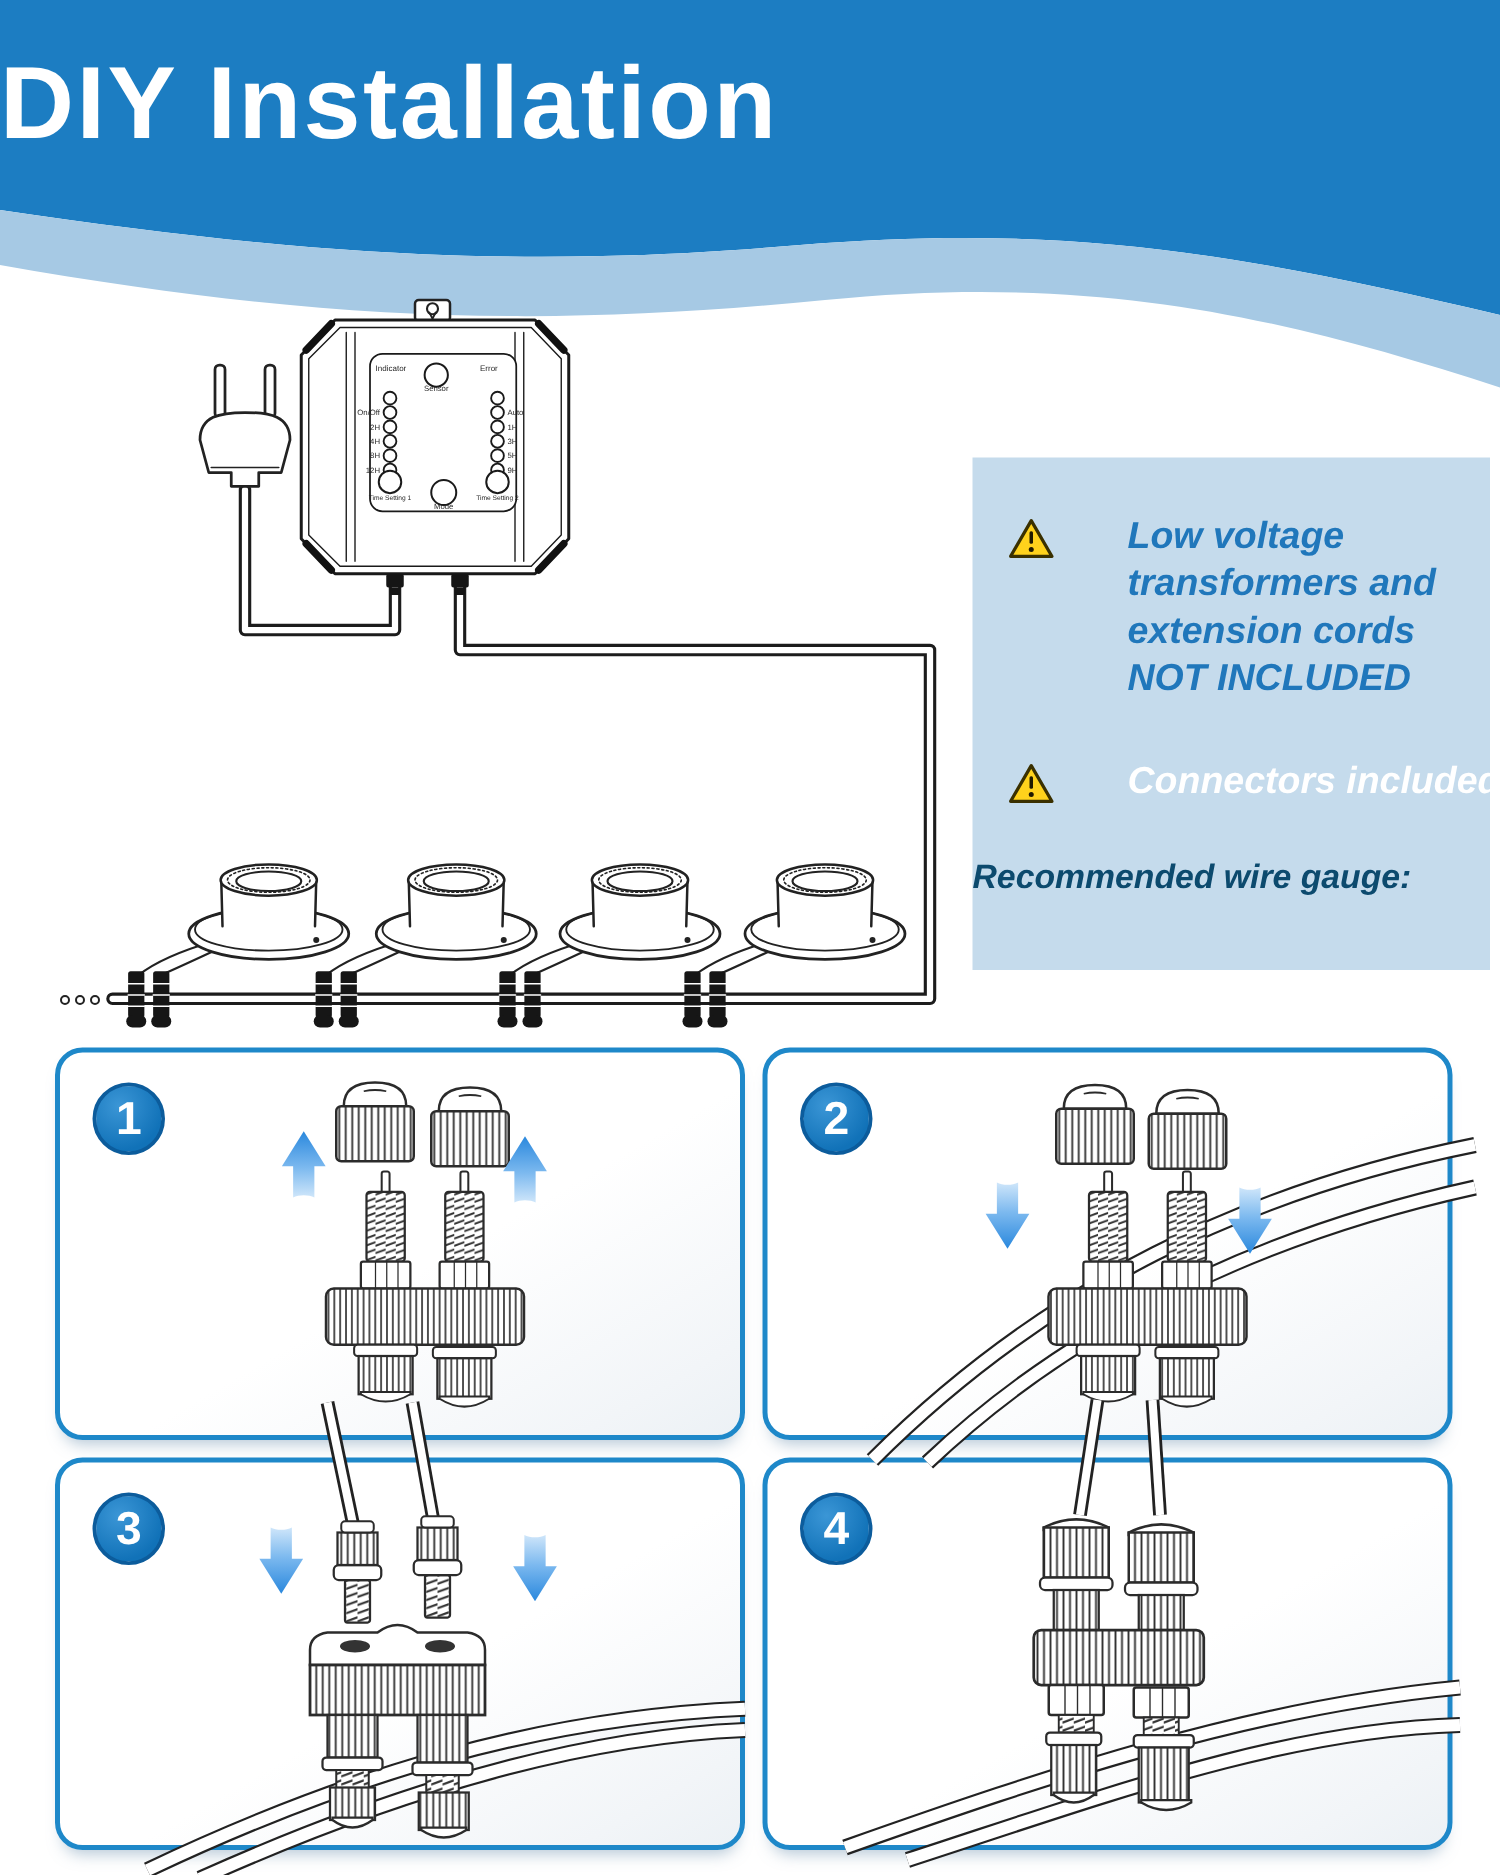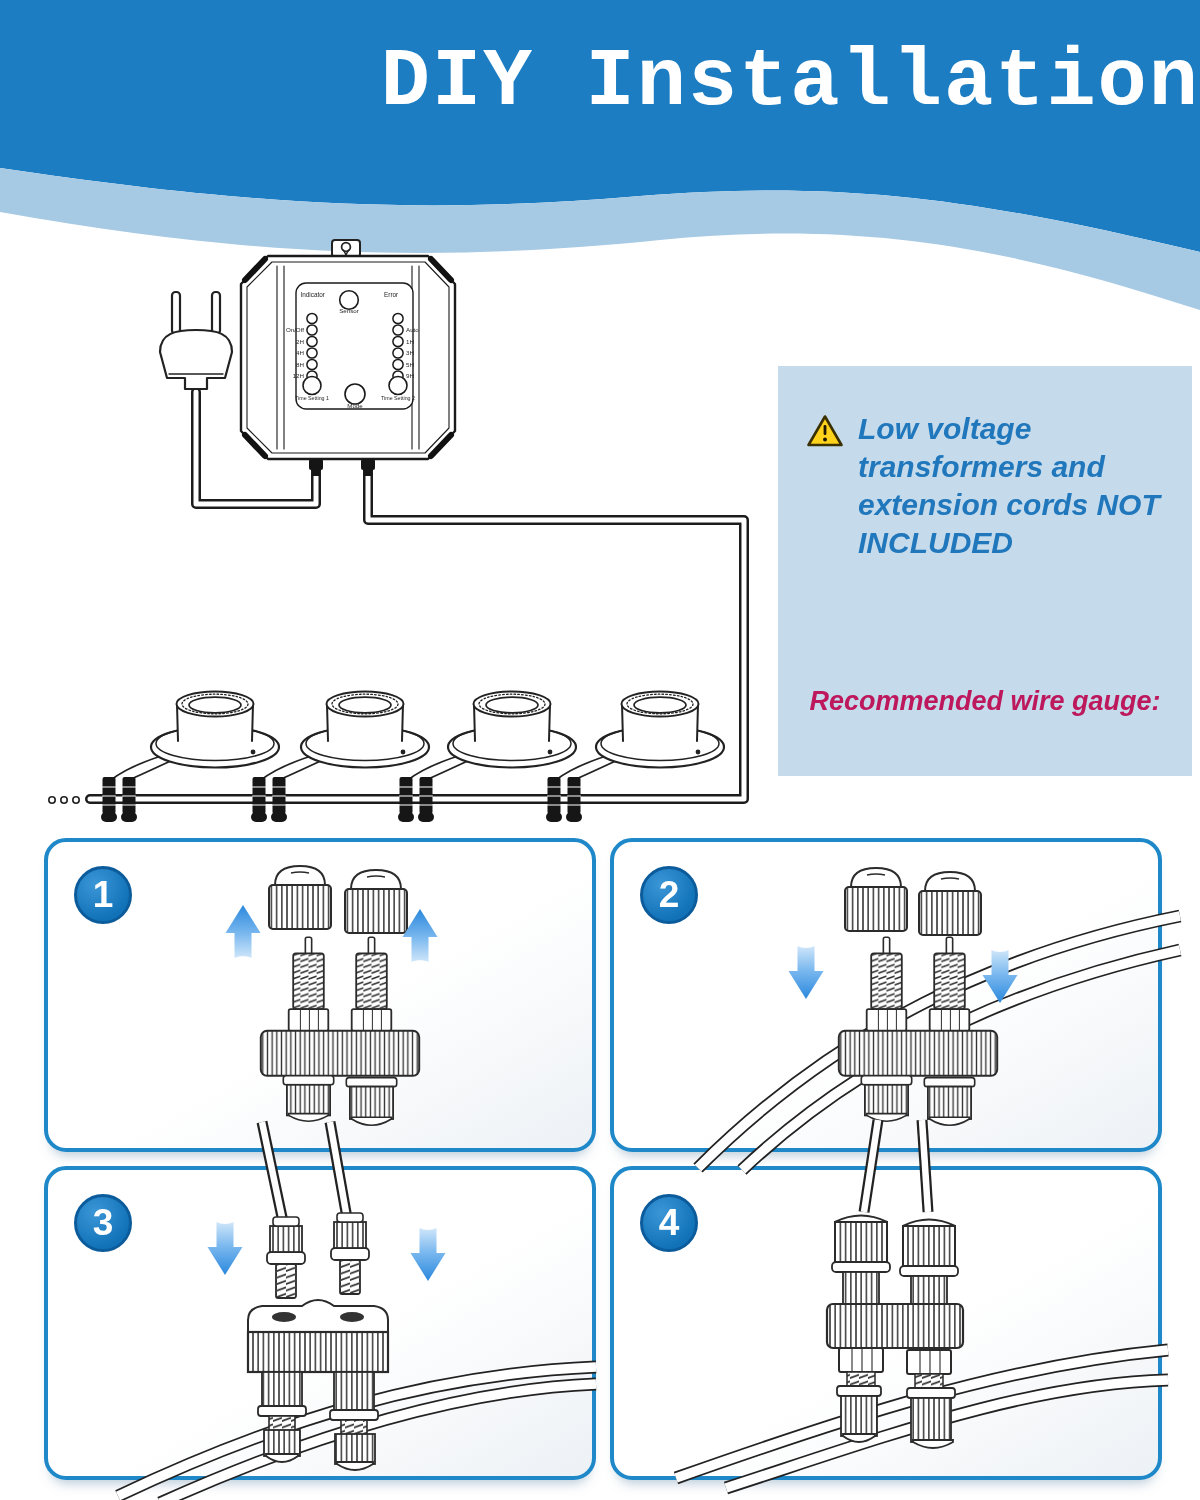--- a/index.html
+++ b/index.html
@@ -1,31 +1,31 @@
 <!DOCTYPE html>
 <html><head>
 <meta charset="utf-8">
 <style>
   html,body{margin:0;padding:0;background:#fff;}
   .page{position:relative;width:1200px;height:1500px;background:#fff;overflow:hidden;
         font-family:"Liberation Sans",sans-serif;}
   
   .hdr-wave{position:absolute;left:0;top:0;width:1200px;height:320px;}
-  .title{position:absolute;left:0;top:36px;width:1200px;text-align:right;
-         font-size:82px;font-weight:bold;color:#ffffff;letter-spacing:2px;z-index:3;font-family:Liberation Mono, monospace;}
+  .title{position:absolute;left:0;top:36px;width:1200px;text-align:left;
+         font-size:82px;font-weight:bold;color:#ffffff;letter-spacing:2px;z-index:3;}
   
   .info{position:absolute;left:778px;top:366px;width:414px;height:410px;background:#c5dbec;z-index:1;}
   .warn-row{position:absolute;display:flex;align-items:flex-start;gap:14px;}
   .warn-icon{flex:0 0 auto;margin-top:4px;}
-  .warn-text{font-style:italic;font-weight:bold;font-size:30px;line-height:38px;color:#2077bb;}
+  .warn-text{font-style:italic;font-weight:bold;font-size:30px;line-height:38px;color:#2077bb;margin-left:44px;}
   .warn-1{left:28px;top:44px;width:356px;}
   .warn-2{left:28px;top:240px;width:380px;}
   .warn-2 .warn-text{color:#ffffff;white-space:nowrap;}
-  .note{position:absolute;left:0;top:318px;width:414px;text-align:center;
-        font-style:italic;font-weight:bold;font-size:27px;line-height:35px;color:#be185d;}
+  .note{position:absolute;left:0;top:318px;width:414px;text-align:left;
+        font-style:italic;font-weight:bold;font-size:27px;line-height:35px;color:#0c4a6e;}
   
   .panel{position:absolute;width:544px;height:306px;border:4px solid #1e88c9;border-radius:22px;
          background:linear-gradient(150deg,#ffffff 55%,#f2f5f8 88%,#ecf1f5 100%);
          box-shadow:0 10px 12px -7px rgba(110,145,175,.5);}
   .p1{left:44px;top:838px;} .p2{left:610px;top:838px;}
   .p3{left:44px;top:1166px;} .p4{left:610px;top:1166px;}
   .badge{position:absolute;left:26px;top:24px;width:58px;height:58px;border-radius:50%;
          background:radial-gradient(circle at 35% 30%,#3b96d6,#1172b8 72%);
          border:3px solid #0c5c9c;color:#fff;font-size:37px;font-weight:bold;
          display:flex;align-items:center;justify-content:center;z-index:6;box-sizing:border-box;}
@@ -46,20 +46,30 @@
   <aside class="info">
     <div class="warn-row warn-1">
       <span class="warn-icon">
         <svg width="38" height="34" viewBox="0 0 38 34">
             <path d="M19,2.5 L35.5,31 H2.5 Z" fill="#ffd21c" stroke="#3a3000" stroke-width="2.6" stroke-linejoin="round"></path>
             <rect x="17.6" y="11" width="2.8" height="10" rx="1.2" fill="#201a00"></rect>
             <circle cx="19" cy="25.5" r="2" fill="#201a00"></circle>
           </svg>
       </span>
       <div class="warn-text">Low voltage transformers and extension cords NOT INCLUDED</div>
+    </div>
+    <div class="warn-row warn-2">
+      <span class="warn-icon">
+        <svg width="38" height="34" viewBox="0 0 38 34">
+            <path d="M19,2.5 L35.5,31 H2.5 Z" fill="#ffd21c" stroke="#3a3000" stroke-width="2.6" stroke-linejoin="round"></path>
+            <rect x="17.6" y="11" width="2.8" height="10" rx="1.2" fill="#201a00"></rect>
+            <circle cx="19" cy="25.5" r="2" fill="#201a00"></circle>
+          </svg>
+      </span>
+      <div class="warn-text">Connectors included</div>
     </div>
     <div class="note">
       <div>Recommended wire gauge:</div>
     </div>
   </aside>
 
   <section>
     <div class="panel p1">
       <div class="badge">1</div>
     </div>

